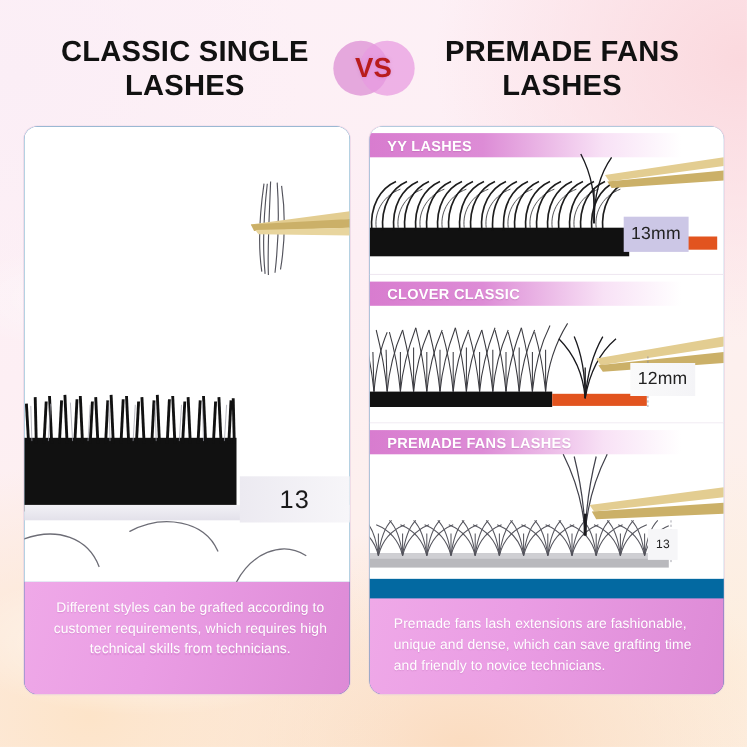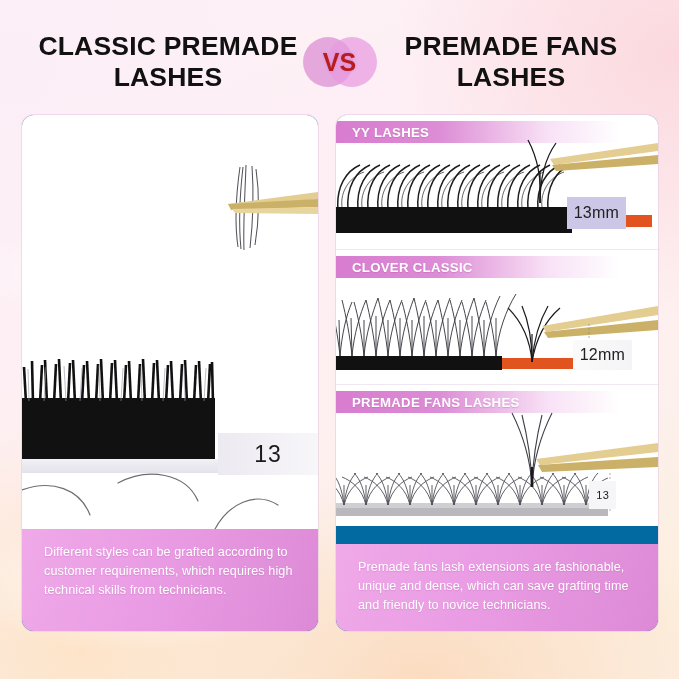--- a/index.html
+++ b/index.html
@@ -65,21 +65,21 @@
 
   
   .caption {
     position:absolute; left:0; right:0; bottom:0;
     color:#fff; font-size:12.6px; line-height:1.52;
     padding:14px 16px 10px 22px;
     background:linear-gradient(105deg,#efa9e8 0%,#ea9de4 40%,#dd8ad6 100%);
     text-shadow:0 1px 1px rgba(170,90,160,.28);
     letter-spacing:.1px;
   }
-  #panel-left  .caption { height:102px; }
+  #panel-left  .caption { height:102px;text-align:center; }
   #panel-right .caption { height:87px; }
   #strip-tray-left {
     position:absolute; left:0; bottom:56px; width:296px; height:14px;
     background:linear-gradient(#f2f1f6,#e3e1ea);
   }
   #size-badge-left {
     position:absolute; left:196px; bottom:54px; width:100px; height:42px;
     background:linear-gradient(90deg,#eceaf1,#f7f6f9);
     display:flex; align-items:center; justify-content:center;
   }
@@ -97,31 +97,31 @@
     padding-left:16px;
     background:linear-gradient(90deg,#d87ccf 0%,#dd8cd6 32%,rgba(235,170,228,.35) 66%,rgba(255,255,255,0) 88%);
     color:#fff; font-size:13.2px; font-weight:bold; letter-spacing:.3px;
     text-shadow:0 1px 1px rgba(160,80,150,.3);
   }
   .mm-tag {
     position:absolute; font-size:16px; color:#222; letter-spacing:.2px;
     display:flex; align-items:center; padding:0 7px;
   }
   #mm-tag-1 { right:32px; bottom:20px; height:32px; background:#ccc7e6; }
-  #mm-tag-2 { right:26px; bottom:14px; height:30px; background:linear-gradient(90deg,#fafafa,#f4f4f7); }
+  #mm-tag-2 { right:26px; bottom:24px; height:30px; background:linear-gradient(90deg,#fafafa,#f4f4f7); }
   #mm-tag-3 { right:42px; bottom:17px; height:28px; background:#f6f6f8; font-size:11px; }
 </style>
 </head>
 <body>
 
 <div id="bg-base"></div>
 <div id="bg-sheen"></div>
 
 <div id="header">
-  <div class="htitle">CLASSIC PREMADE LASHES</div>
+  <div class="htitle">CLASSIC SINGLE LASHES</div>
 
   <div id="vs-badge">
     <div class="blob l"></div>
     <div class="blob r"></div>
     <div class="vs-text">VS</div>
   </div>
 
   <div class="htitle">PREMADE FANS LASHES</div>
 </div>
 

